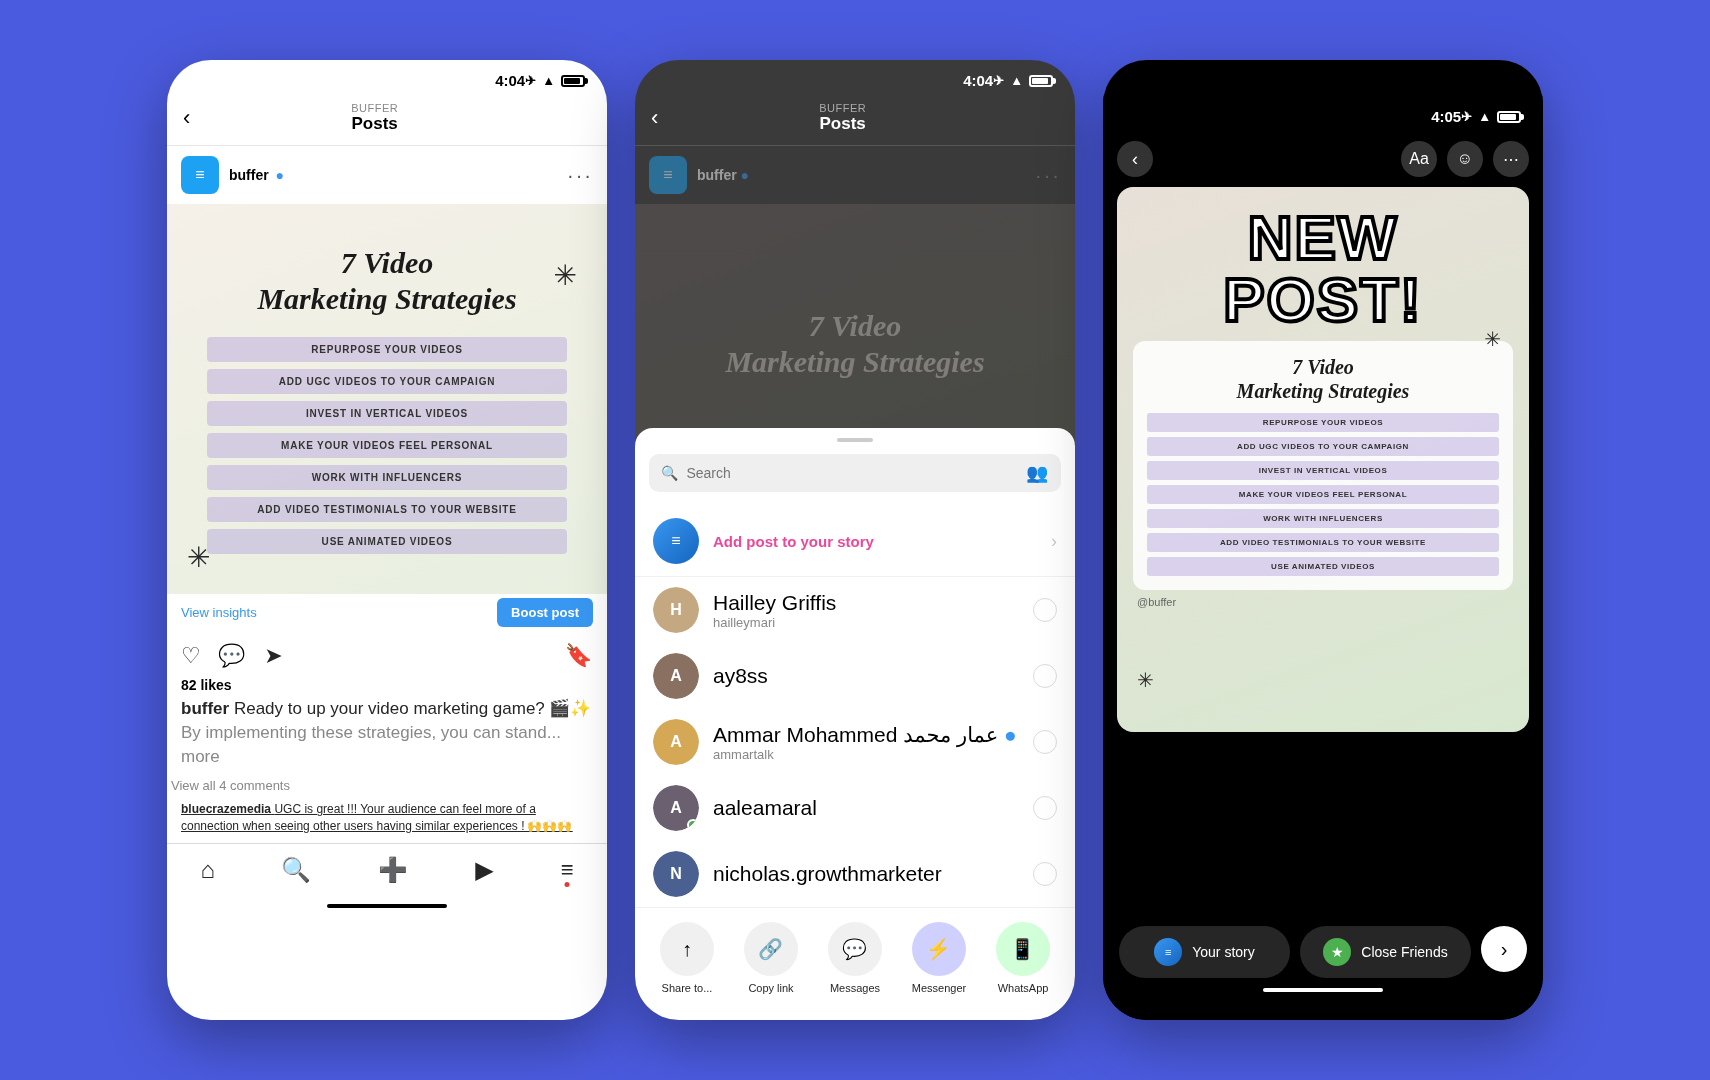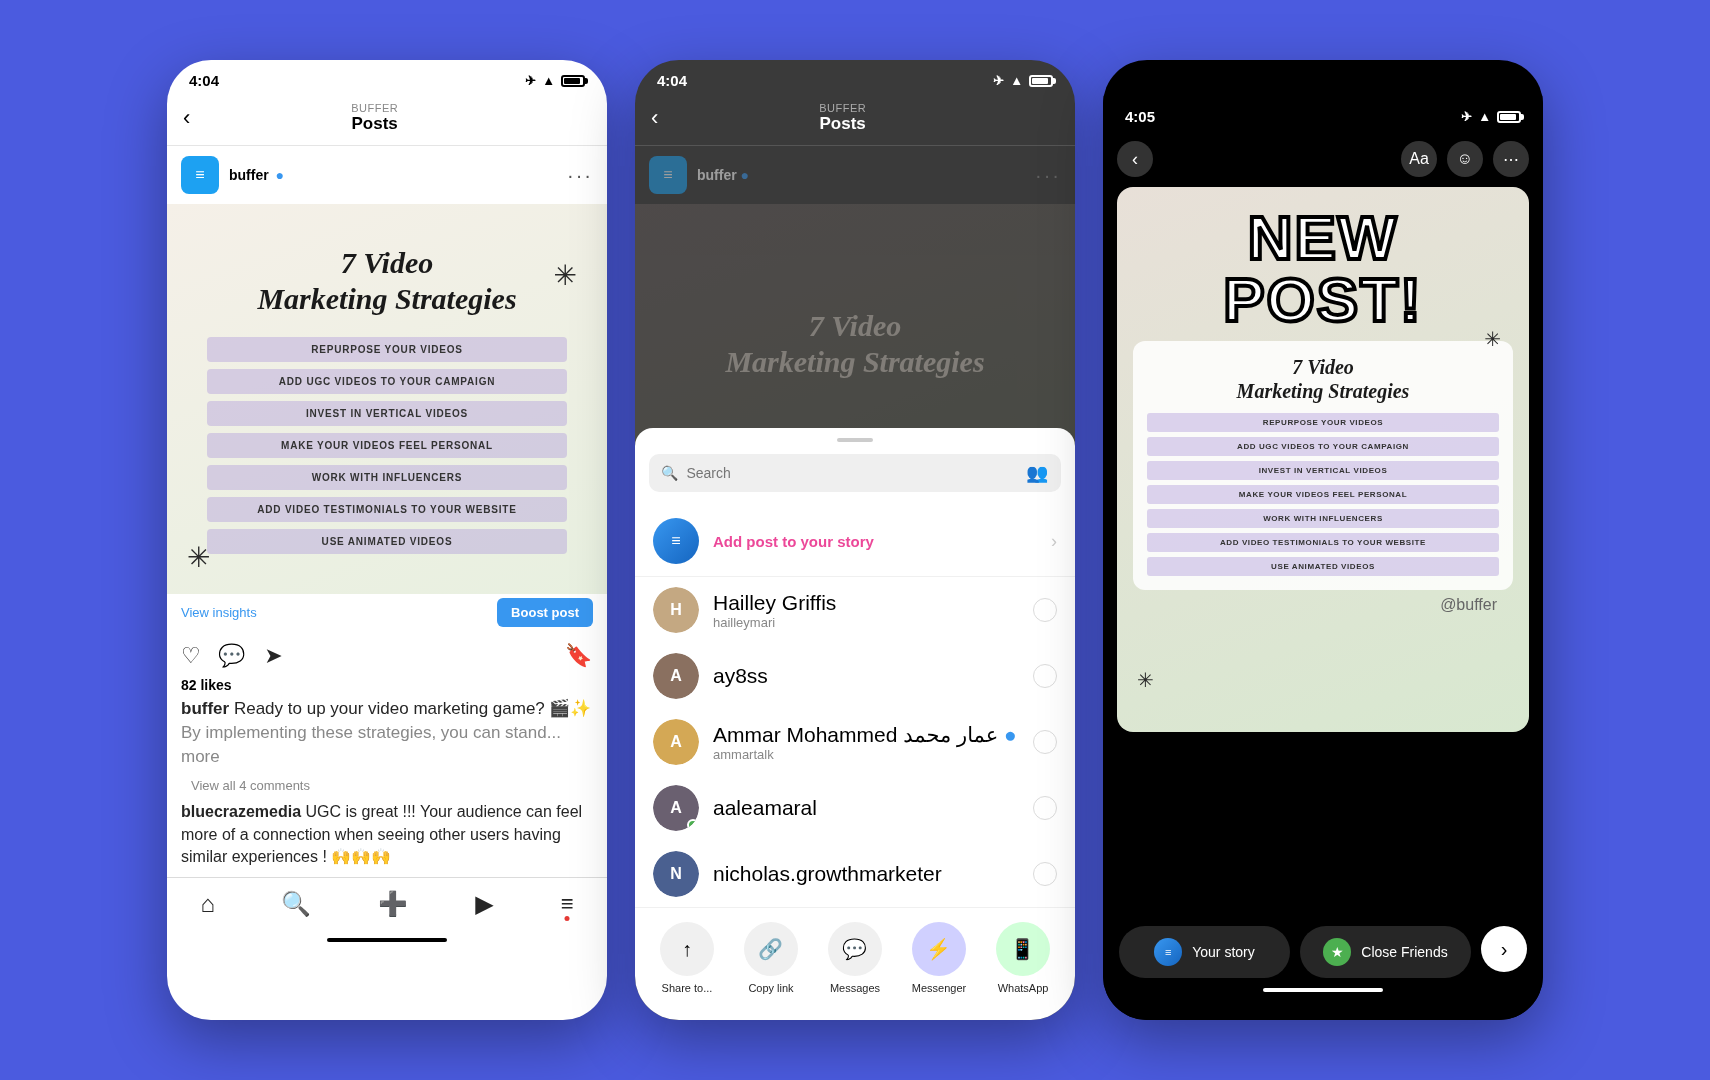--- a/index.html
+++ b/index.html
@@ -24,21 +24,21 @@
       box-shadow: 0 20px 60px rgba(0,0,0,0.35);
     }
 
     .phone-1 { width: 440px; height: 960px; }
     .phone-2 { width: 440px; height: 960px; background: #3a3a3a; }
     .phone-3 { width: 440px; height: 960px; background: #000; }
 
     
     .status-bar {
       display: flex;
-      justify-content: space-between;
+      justify-content: flex-end;
       align-items: center;
       padding: 12px 22px 6px;
       font-size: 15px;
       font-weight: 600;
     }
     .status-bar.dark { color: #fff; }
     .status-bar.light { color: #000; }
 
     .status-icons { display: flex; align-items: center; gap: 6px; font-size: 13px; }
     .battery-icon {
@@ -179,25 +179,25 @@
       font-size: 13px;
       font-weight: 600;
       cursor: pointer;
     }
 
     
     .likes-section { padding: 0 14px 6px; }
     .likes-count { font-size: 14px; font-weight: 700; color: #000; margin-bottom: 4px; }
     .caption { font-size: 17px; color: #262626; line-height: 1.4; }
     .caption .username { font-weight: 700; }
-    .comments-link { font-size: 13px; color: #888; margin: 4px 0; padding: 0 24px; cursor: pointer; }
+    .comments-link { font-size: 13px; color: #888; margin: 4px 0; padding: 0 4px; cursor: pointer; }
 
     
     .comment-section { padding: 4px 14px 8px; }
-    .comment { font-size: 16px; color: #262626; line-height: 1.4; }
+    .comment { font-size: 12px; color: #262626; line-height: 1.4; text-decoration: underline; }
     .comment .commenter { font-weight: 700; }
 
     
     .bottom-nav {
       display: flex;
       justify-content: space-around;
       align-items: center;
       padding: 12px 0 16px;
       border-top: 1px solid #dbdbdb;
       background: #fff;
@@ -420,23 +420,22 @@
     }
     .story-burst-icon {
       position: absolute;
       font-size: 20px;
       color: #2a2a2a;
     }
     .story-burst-top-right { top: 140px; right: 28px; }
     .story-burst-bottom-left { bottom: 40px; left: 20px; }
 
     .story-watermark {
-      text-align: right;
-      padding: 6px 32px;
-      font-size: 16px;
+      padding: 6px 20px;
+      font-size: 11px;
       color: #666;
     }
 
     
     .story-bottom-bar {
       position: absolute;
       bottom: 0; left: 0; right: 0;
       background: #000;
       padding: 12px 16px 28px;
     }

